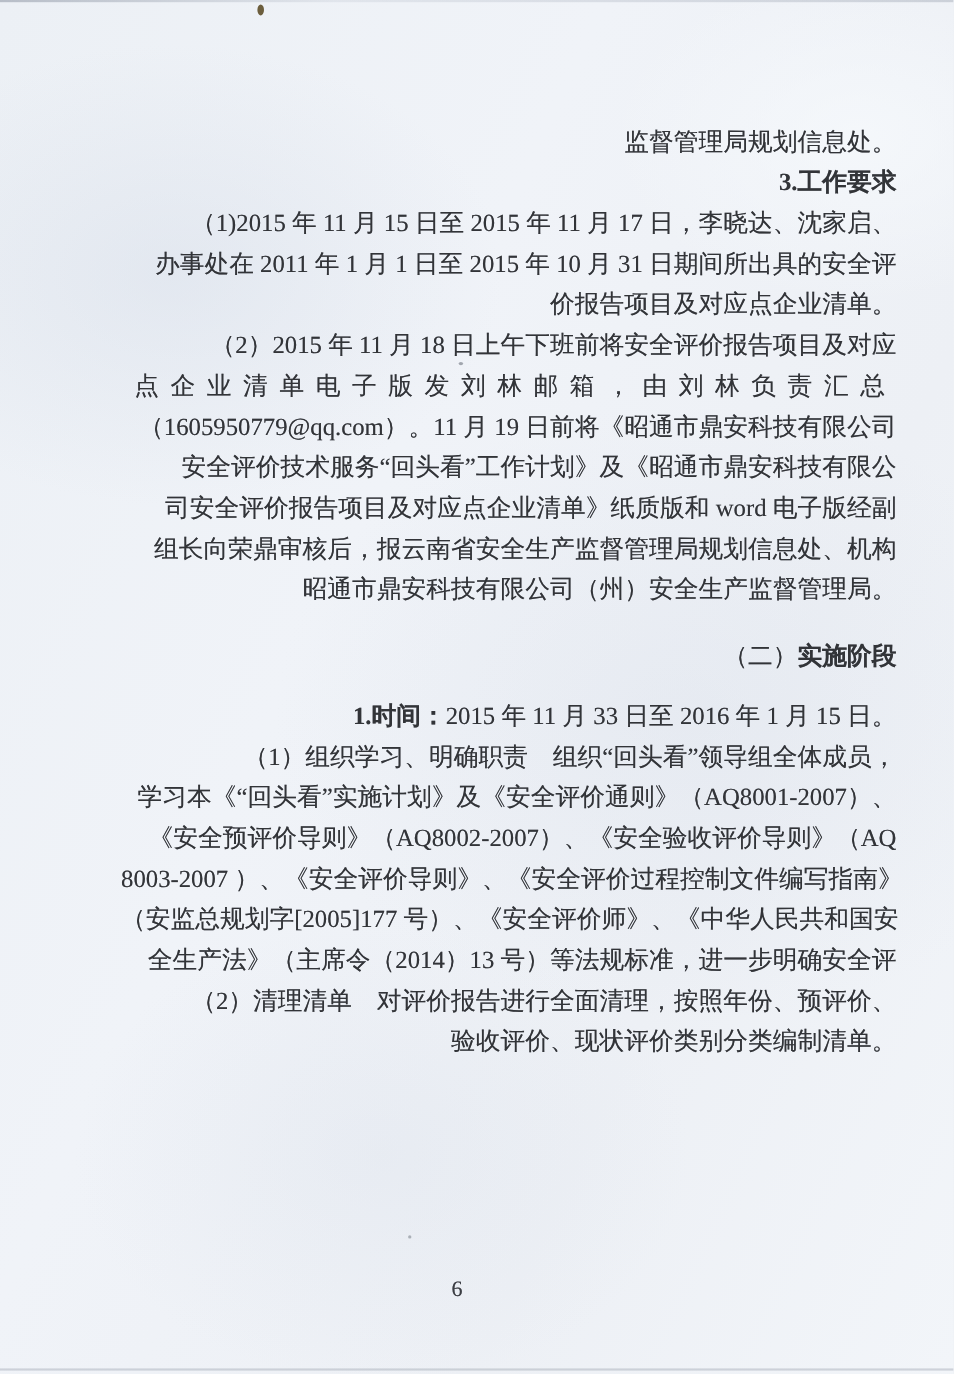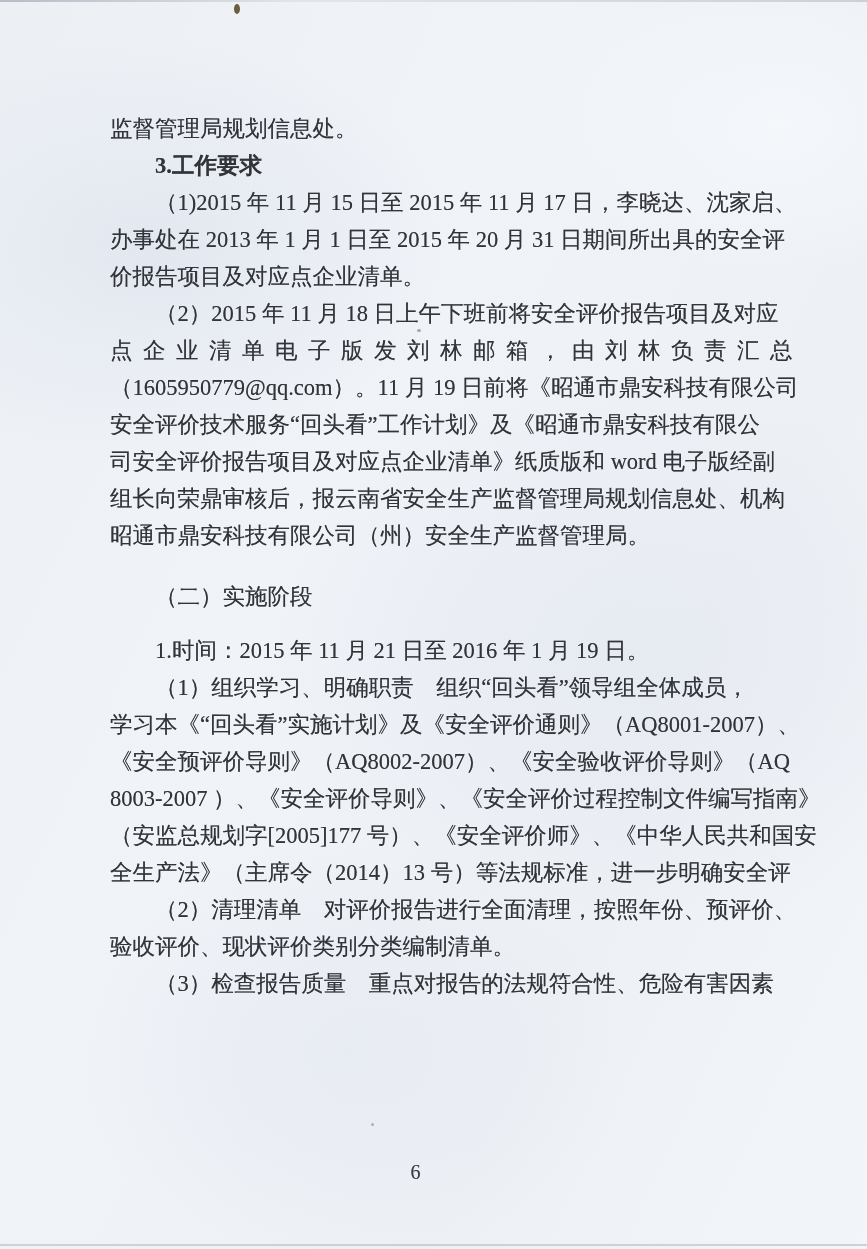--- a/index.html
+++ b/index.html
@@ -21,22 +21,22 @@
       radial-gradient(430px 300px at 18% 20%, rgba(208,216,229,.38), transparent 70%),
       radial-gradient(520px 390px at 72% 52%, rgba(213,220,232,.30), transparent 72%),
       radial-gradient(400px 300px at 40% 84%, rgba(214,221,232,.28), transparent 70%),
       radial-gradient(300px 200px at 90% 10%, rgba(246,249,252,.8), transparent 75%);
   }
   .textblock {
     position:absolute; left:110px; top:110px; width:705px;
     font-size:22.5px; line-height:37px;
     text-shadow:0 0 .6px rgba(48,50,58,.55);
   }
-  .line { height:37px; white-space:pre; }
-  .line .b { font-weight:normal; }
+  .line { height:37px; white-space:pre;text-align:right; }
+  .line .b { font-weight:bold; }
   .indent { padding-left:45px; }
   .bold { font-weight:bold; }
   .spread { letter-spacing:10.5px; }
   .gap-lg { margin-top:24px; }
   .gap-md { margin-top:17px; }
   .pageno {
     position:absolute; top:1158px; left:0; width:867px;
     text-align:center; transform:translateX(-18px);
     font-size:20px; line-height:28px; color:#3c3e44;
     text-shadow:0 0 .5px rgba(48,50,58,.5);
@@ -59,38 +59,37 @@
 <div class="page" style="--ink: #323438; --paper: #eef1f6;">
   <div class="edge-top"></div>
   <div class="speck-top"></div>
   <div class="dot-1"></div>
   <div class="dot-2"></div>
 
   <div class="textblock" id="lines-container">
       <div class="line">监督管理局规划信息处。</div>
       <div class="line indent bold">3.工作要求</div>
       <div class="line indent">（1)2015 年 11 月 15 日至 2015 年 11 月 17 日，李晓达、沈家启、</div>
-      <div class="line">办事处在 2013 年 1 月 1 日至 2015 年 20 月 31 日期间所出具的安全评</div>
+      <div class="line">办事处在 2011 年 1 月 1 日至 2015 年 10 月 31 日期间所出具的安全评</div>
       <div class="line">价报告项目及对应点企业清单。</div>
       <div class="line indent">（2）2015 年 11 月 18 日上午下班前将安全评价报告项目及对应</div>
       <div class="line spread">点企业清单电子版发刘林邮箱，由刘林负责汇总</div>
       <div class="line">（1605950779@qq.com）。11 月 19 日前将《昭通市鼎安科技有限公司</div>
       <div class="line">安全评价技术服务“回头看”工作计划》及《昭通市鼎安科技有限公</div>
       <div class="line">司安全评价报告项目及对应点企业清单》纸质版和 word 电子版经副</div>
       <div class="line">组长向荣鼎审核后，报云南省安全生产监督管理局规划信息处、机构</div>
       <div class="line">昭通市鼎安科技有限公司（州）安全生产监督管理局。</div>
       <div class="line indent gap-lg"><span>（二）</span><span class="b">实施阶段</span></div>
-      <div class="line indent gap-md"><span class="b">1.时间：</span><span>2015 年 11 月 21 日至 2016 年 1 月 19 日。</span></div>
+      <div class="line indent gap-md"><span class="b">1.时间：</span><span>2015 年 11 月 33 日至 2016 年 1 月 15 日。</span></div>
       <div class="line indent">（1）组织学习、明确职责　组织“回头看”领导组全体成员，</div>
       <div class="line">学习本《“回头看”实施计划》及《安全评价通则》（AQ8001-2007）、</div>
       <div class="line">《安全预评价导则》（AQ8002-2007）、《安全验收评价导则》（AQ</div>
       <div class="line">8003-2007 ）、《安全评价导则》、《安全评价过程控制文件编写指南》</div>
       <div class="line">（安监总规划字[2005]177 号）、《安全评价师》、《中华人民共和国安</div>
       <div class="line">全生产法》（主席令（2014）13 号）等法规标准，进一步明确安全评</div>
       <div class="line indent">（2）清理清单　对评价报告进行全面清理，按照年份、预评价、</div>
       <div class="line">验收评价、现状评价类别分类编制清单。</div>
-      <div class="line indent">（3）检查报告质量　重点对报告的法规符合性、危险有害因素</div>
     </div>
 
   <div class="pageno">6</div>
 
   <div class="edge-bottom"></div>
 </div>
 
 </body></html>

